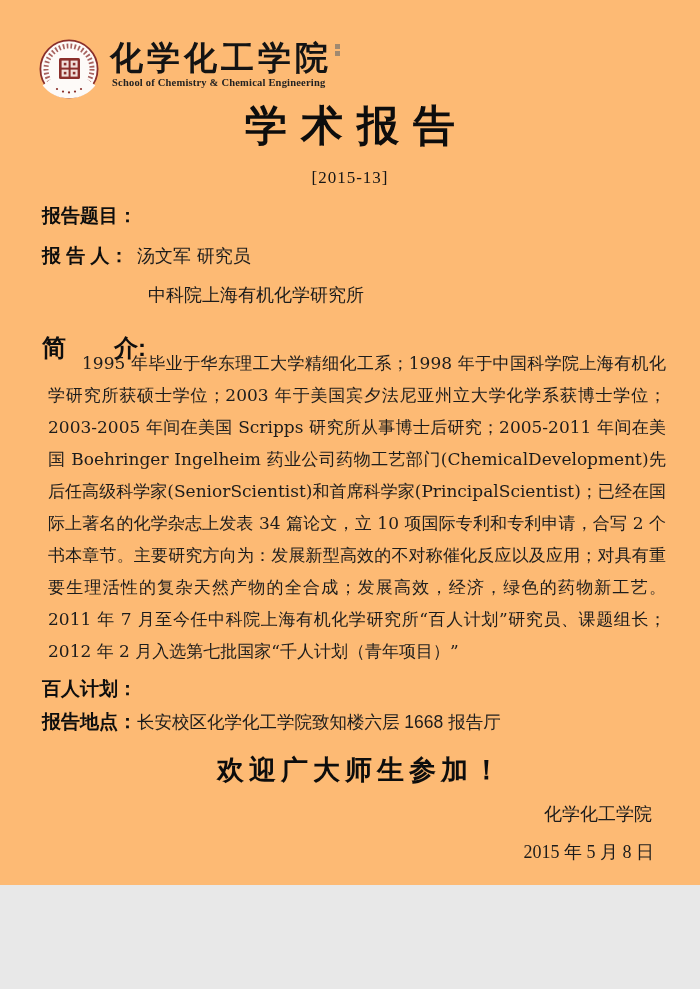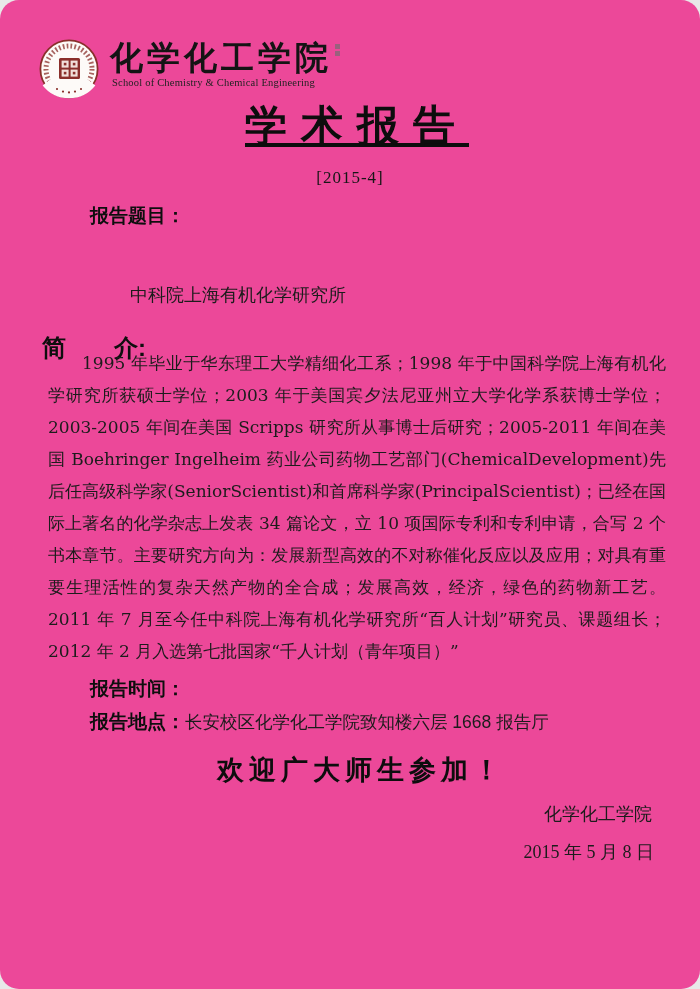--- a/index.html
+++ b/index.html
@@ -1,59 +1,59 @@
 <!DOCTYPE html>
 <html><head>
 <meta charset="utf-8">
 <style>
   * { margin:0; padding:0; box-sizing:border-box; }
   html,body { background:#e8e8e8; }
   body { font-family:"DejaVu Serif", serif; color:#1c1c1c; }
   .page {
-    position:relative; width:700px; height:989px; margin:0 auto;
-    background:#ec4899; overflow:hidden;border-radius:19px;
+    position:relative; width:700px; height:885px; margin:0 auto;
+    background:#fdba74; overflow:hidden;
   }
 
   
   .letterhead { position:absolute; top:38px; left:38px; display:flex; align-items:flex-start; }
   .seal { width:62px; height:62px; flex:0 0 auto; }
   .logo-text { margin-left:10px; padding-top:2px; }
   .org-cn {
     font-family:"DejaVu Serif", serif; font-weight:900; font-size:33px;
     letter-spacing:4px; line-height:1.1; color:#141414;
   }
   .org-en {
-    font-family:"Liberation Serif", serif; font-weight:normal; font-size:10.5px;
+    font-family:"Liberation Serif", serif; font-weight:bold; font-size:10.5px;
     letter-spacing:0.2px; color:#222; margin-top:1px; margin-left:2px;
   }
   .stamp-mark { margin-left:3px; margin-top:6px; display:flex; flex-direction:column; gap:2px; }
   .stamp-mark i { display:block; width:5px; height:5px; background:#6f6f6f; opacity:0.65; }
 
   
   .doc-title {
     position:absolute; top:98px; left:0; width:100%; text-align:center;
     font-family:"DejaVu Serif", serif; font-weight:900; font-size:42px;
-    letter-spacing:14px; text-indent:14px; color:#0d0d0d;text-decoration:underline;
+    letter-spacing:14px; text-indent:14px; color:#0d0d0d;
   }
   .issue-no {
     position:absolute; top:168px; left:0; width:100%; text-align:center;
     font-family:"Liberation Serif", serif; font-size:17px; letter-spacing:1px; color:#161616;
   }
 
   
-  .row { position:absolute; left:42px; right:40px; display:flex; align-items:baseline;margin-left:48px; }
+  .row { position:absolute; left:42px; right:40px; display:flex; align-items:baseline; }
   .label {
     font-family:"Liberation Sans", sans-serif; font-weight:bold;
     font-size:19px; color:#0e0e0e; white-space:pre; flex:0 0 auto; min-width:95px;
   }
   .value { font-family:"DejaVu Serif", serif; font-size:18px; color:#1c1c1c; white-space:pre; }
   .row-topic   { top:203px; }
   .row-speaker { top:243px; }
   .affiliation {
-    position:absolute; top:283px; left:130px;
+    position:absolute; top:283px; left:148px;
     font-family:"DejaVu Serif", serif; font-size:18px; color:#1c1c1c;
   }
 
   
   .intro-label {
     position:absolute; top:332px; left:42px;
     font-family:"Liberation Sans", sans-serif; font-weight:bold; font-size:24px;
     white-space:pre; color:#0e0e0e;
   }
   .intro-text {
@@ -117,32 +117,36 @@
       <div class="org-cn">化学化工学院</div>
       <div class="org-en">School of Chemistry &amp; Chemical Engineering</div>
     </div>
     <div class="stamp-mark">
         <i></i>
         <i></i>
       </div>
   </div>
 
   <div class="doc-title">学术报告</div>
-  <div class="issue-no">[2015-4]</div>
+  <div class="issue-no">[2015-13]</div>
 
   <div class="row row-topic">
     <span class="label">报告题目：</span>
+  </div>
+  <div class="row row-speaker">
+    <span class="label">报 告 人：</span>
+    <span class="value">汤文军 研究员</span>
   </div>
   <div class="affiliation">中科院上海有机化学研究所</div>
 
   <div class="intro-label">简　　介:</div>
   <div class="intro-text">1995 年毕业于华东理工大学精细化工系；1998 年于中国科学院上海有机化学研究所获硕士学位；2003 年于美国宾夕法尼亚州立大学化学系获博士学位；2003-2005 年间在美国 Scripps 研究所从事博士后研究；2005-2011 年间在美国 Boehringer Ingelheim 药业公司药物工艺部门(ChemicalDevelopment)先后任高级科学家(SeniorScientist)和首席科学家(PrincipalScientist)；已经在国际上著名的化学杂志上发表 34 篇论文，立 10 项国际专利和专利申请，合写 2 个书本章节。主要研究方向为：发展新型高效的不对称催化反应以及应用；对具有重要生理活性的复杂天然产物的全合成；发展高效，经济，绿色的药物新工艺。2011 年 7 月至今任中科院上海有机化学研究所“百人计划”研究员、课题组长；2012 年 2 月入选第七批国家“千人计划（青年项目）”</div>
 
   <div class="row row-time">
-    <span class="label">报告时间：</span>
+    <span class="label">百人计划：</span>
   </div>
   <div class="row row-venue">
     <span class="label">报告地点：</span>
     <span class="value">长安校区化学化工学院致知楼六层 1668 报告厅</span>
   </div>
 
   <div class="welcome">欢迎广大师生参加！</div>
   <div class="sig-org">化学化工学院</div>
   <div class="sig-date">2015 年 5 月 8 日</div>
 

